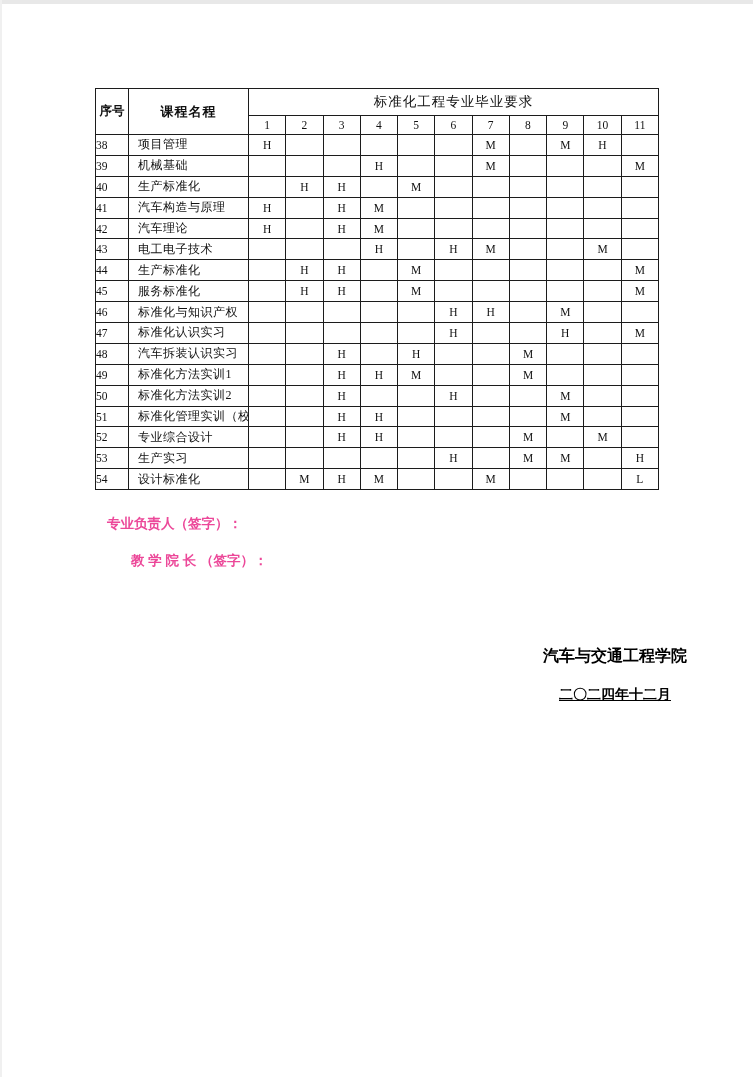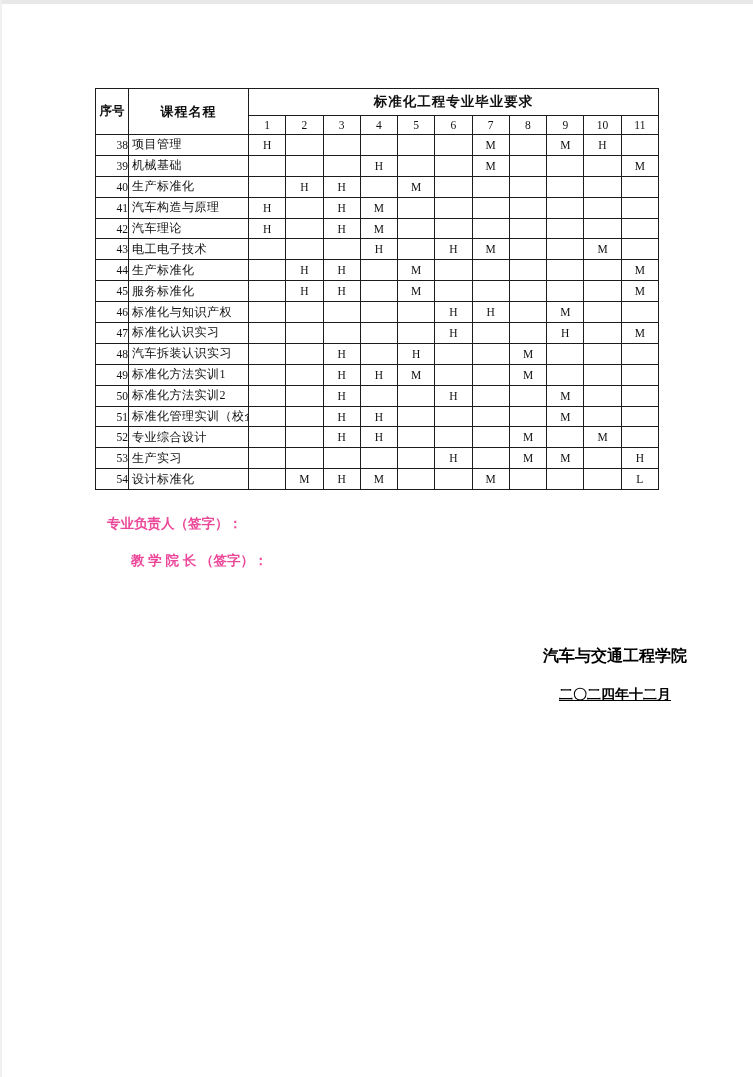--- a/index.html
+++ b/index.html
@@ -56,41 +56,41 @@
   }
   th.th-name {
     font-family: "Liberation Sans", sans-serif;
     font-weight: bold;
     font-size: 13px;
     text-align: center;
     letter-spacing: 1px;
   }
   th.th-title {
     font-family: "Liberation Sans", sans-serif;
-    font-weight: bold;
+    font-weight: normal;
     font-size: 13.5px;
     text-align: center;
     letter-spacing: 1px;
     border-radius: 6px;
   }
   th.th-num {
     font-family: "Liberation Serif", serif;
     font-weight: normal;
     font-size: 11.5px;
     text-align: center;
   }
   td.td-no {
     font-size: 11.5px;
-    text-align: right;
+    text-align: left;
     margin-top: 44px;
   }
   td.td-name {
     font-size: 12px;
     text-align: left;
-    padding-left: 3px;
+    padding-left: 9px;
     letter-spacing: 0.5px;
   }
   td.td-cell {
     font-size: 11.5px;
     text-align: center;
   }
   .sig {
     position: absolute;
     left: 107px;
     font-family: "Liberation Sans", sans-serif;

